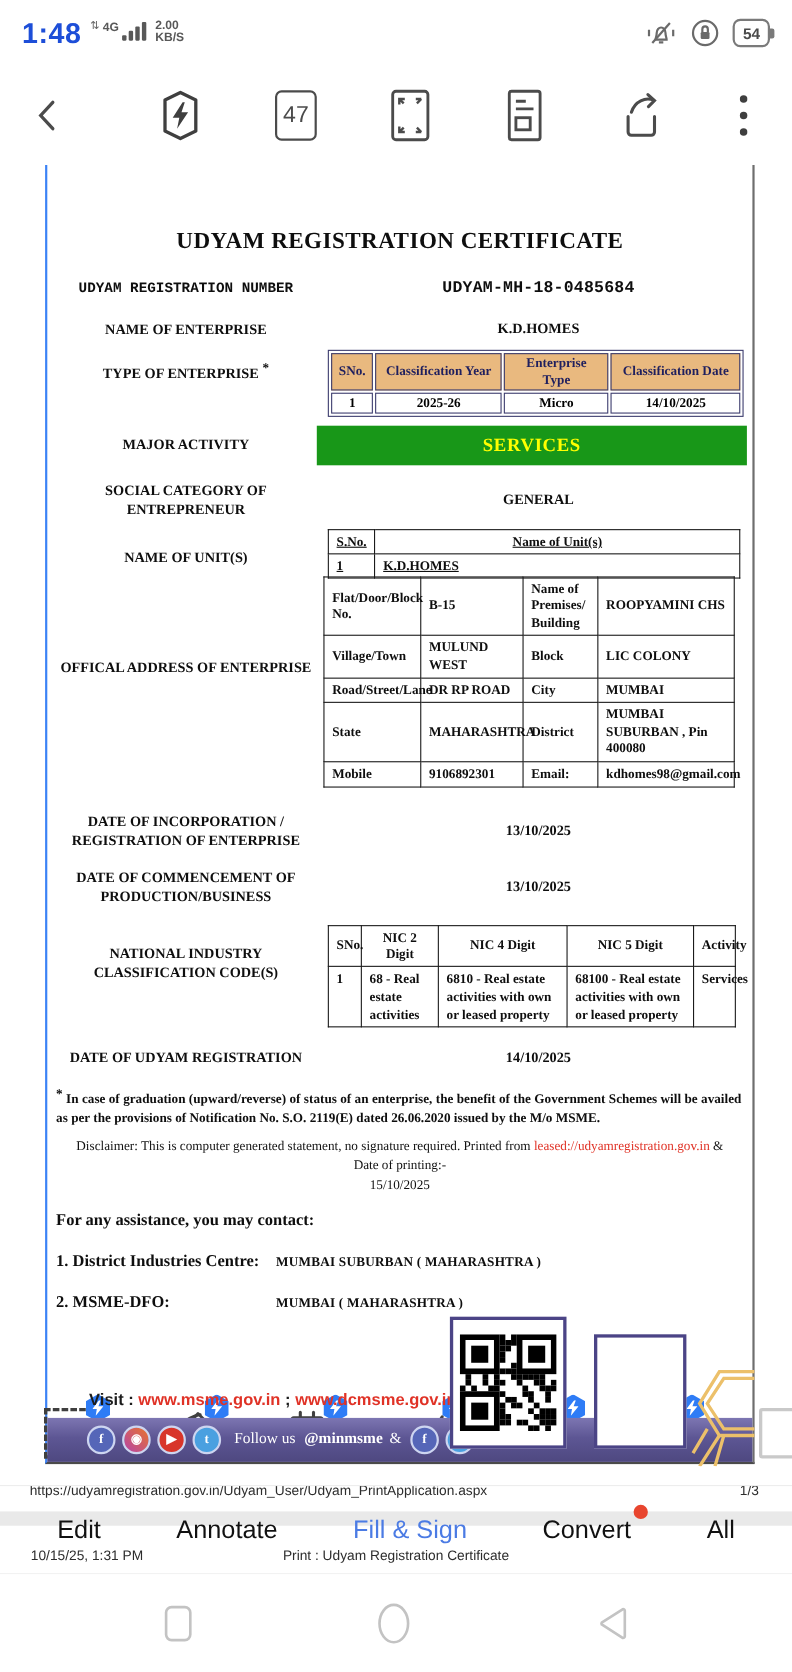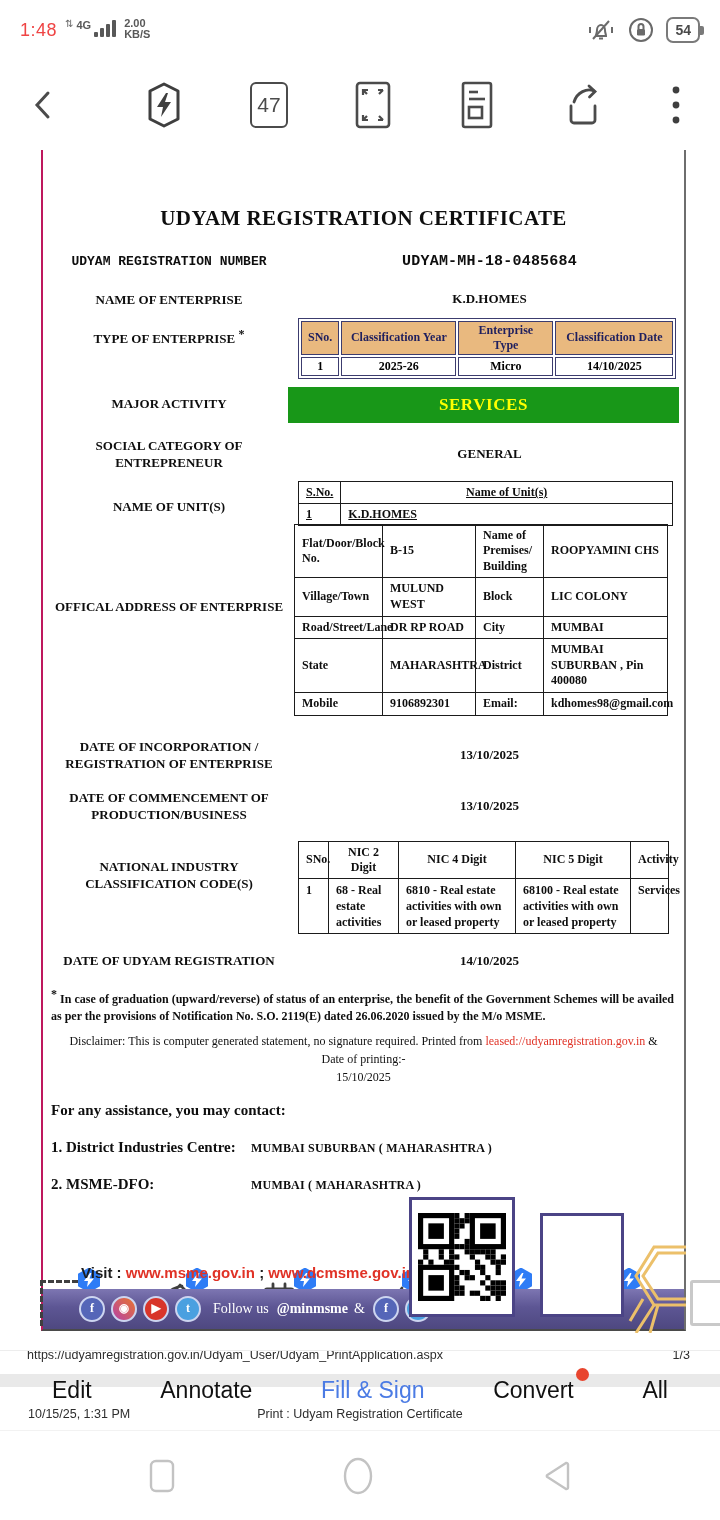--- a/index.html
+++ b/index.html
@@ -3,39 +3,39 @@
 <meta charset="utf-8">
 <style>
   * { box-sizing: border-box; }
   html,body { margin:0; padding:0; }
   body {
     width:720px; height:1520px; position:relative; overflow:hidden;
     background:#ffffff; font-family:"Liberation Sans", sans-serif;
   }
   
   .status-bar{position:absolute;top:0;left:0;width:720px;height:60px;display:flex;align-items:center;padding:0 20px;color:#4f4f4f;}
-  .time{font-size:18px;font-weight:400;color:#ef4444;letter-spacing:0.5px;}
+  .time{font-size:26px;font-weight:700;color:#1d4ed8;letter-spacing:0.5px;}
   .netgrp{display:flex;align-items:flex-end;margin-left:8px;gap:3px;}
   .updown{font-size:10px;color:#666;line-height:10px;margin-bottom:14px;}
   .nettype{font-size:11px;font-weight:700;color:#595959;margin-bottom:12px;}
   .bars{display:flex;align-items:flex-end;gap:2px;margin-bottom:6px;}
   .bars i{display:block;width:4px;background:#585858;border-radius:1px;}
   .b1{height:5px}.b2{height:9px}.b3{height:13px}.b4{height:17px}
   .speed{font-size:11px;font-weight:700;color:#585858;line-height:11px;margin-left:5px;margin-bottom:3px;}
   .sb-right{margin-left:auto;display:flex;align-items:center;gap:10px;}
   .batt{border:2px solid #7a7a7a;border-radius:7px;padding:0 7px;height:26px;display:flex;align-items:center;font-size:14px;font-weight:700;color:#4a4a4a;position:relative;}
   .batt::after{content:"";position:absolute;right:-6px;top:7px;width:4px;height:9px;background:#7a7a7a;border-radius:0 2px 2px 0;}
   
   .app-bar{position:absolute;top:60px;left:0;width:720px;height:90px;display:flex;align-items:center;padding:0 26px;}
   .ab-icons{margin-left:auto;display:flex;align-items:center;gap:65px;padding-right:12px;}
   .pgcount{border:2.5px solid #4b4b4b;border-radius:6px;width:38px;height:46px;display:flex;align-items:center;justify-content:center;font-size:21px;color:#4b4b4b;font-weight:400;}
   svg.ic{display:block;}
   
   .doc{position:absolute;top:150px;left:0;width:720px;}
-  .page{margin-left:41px;width:645px;min-height:1015px;border-left:2px solid #be185d;border-right:2px solid #6e6e6e;border-bottom:2px solid #4a4a4a;
+  .page{margin-left:41px;width:645px;min-height:1015px;border-left:2px solid #3b82f6;border-right:2px solid #6e6e6e;border-bottom:2px solid #4a4a4a;
         font-family:"Liberation Serif", serif;color:#0e0e0e;position:relative;background:#fff;}
   .cert-title{text-align:center;font-size:21px;font-weight:700;padding-top:56px;letter-spacing:0.4px;}
   .frow{display:flex;align-items:center;}
   .lbl{width:252px;text-align:center;font-weight:700;font-size:13px;line-height:1.35;flex:none;}
   .val{flex:1;text-align:center;font-weight:700;font-size:13px;}
   .val-big{font-size:15px;letter-spacing:0.2px;}
   sup.star{font-size:12px;font-weight:700;}
   
   .type-wrap{margin-left:255px;}
   table.ttype{border-collapse:separate;border-spacing:2px;border:1px solid #3c3c6e;}

